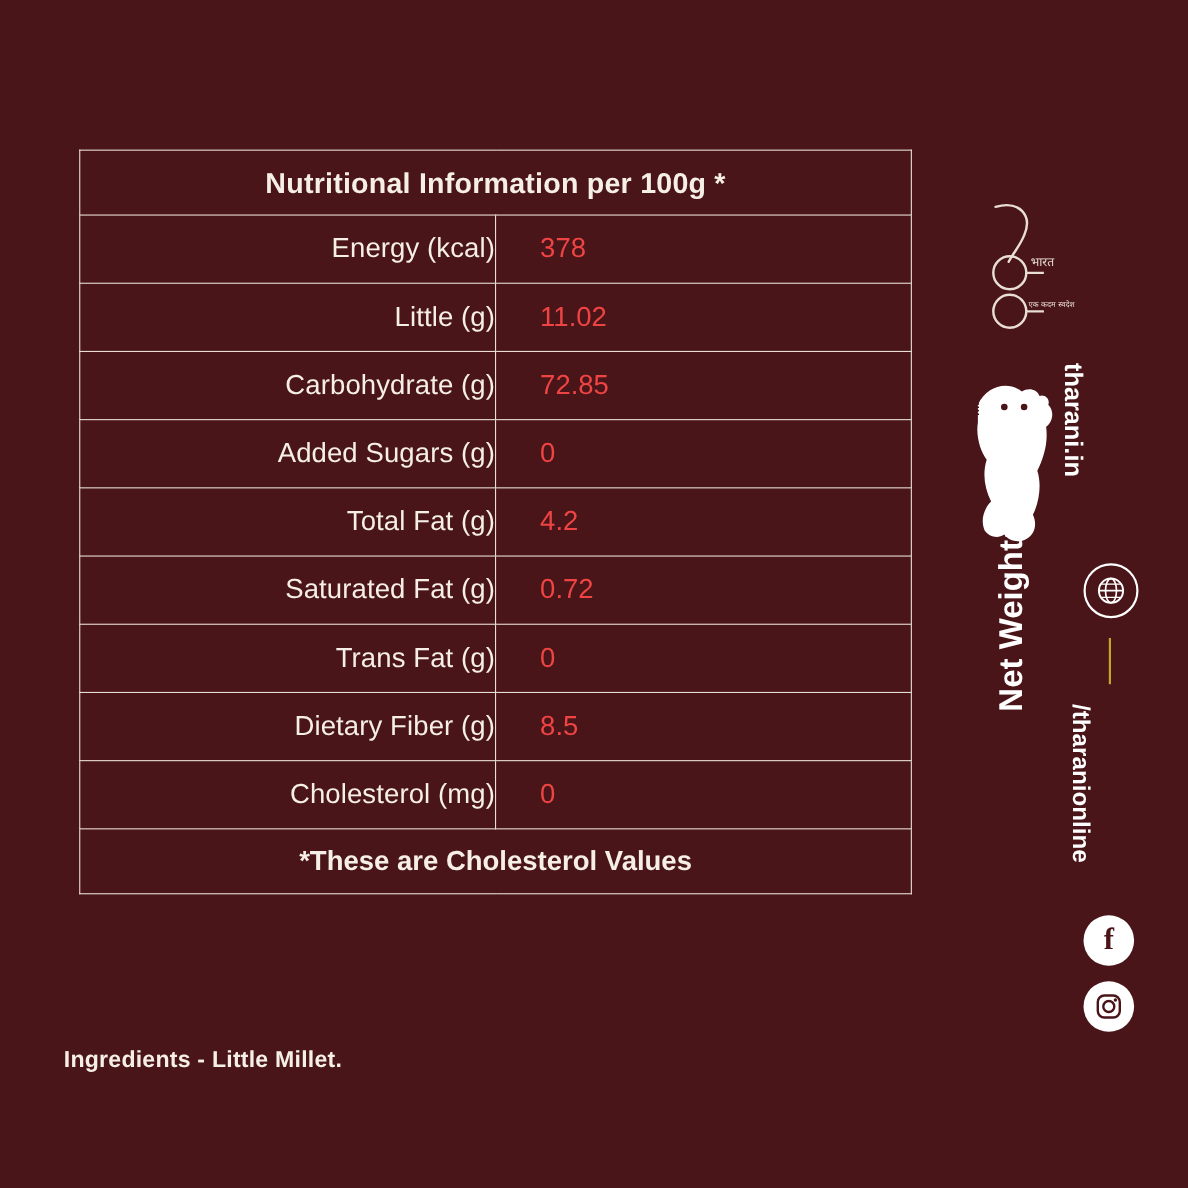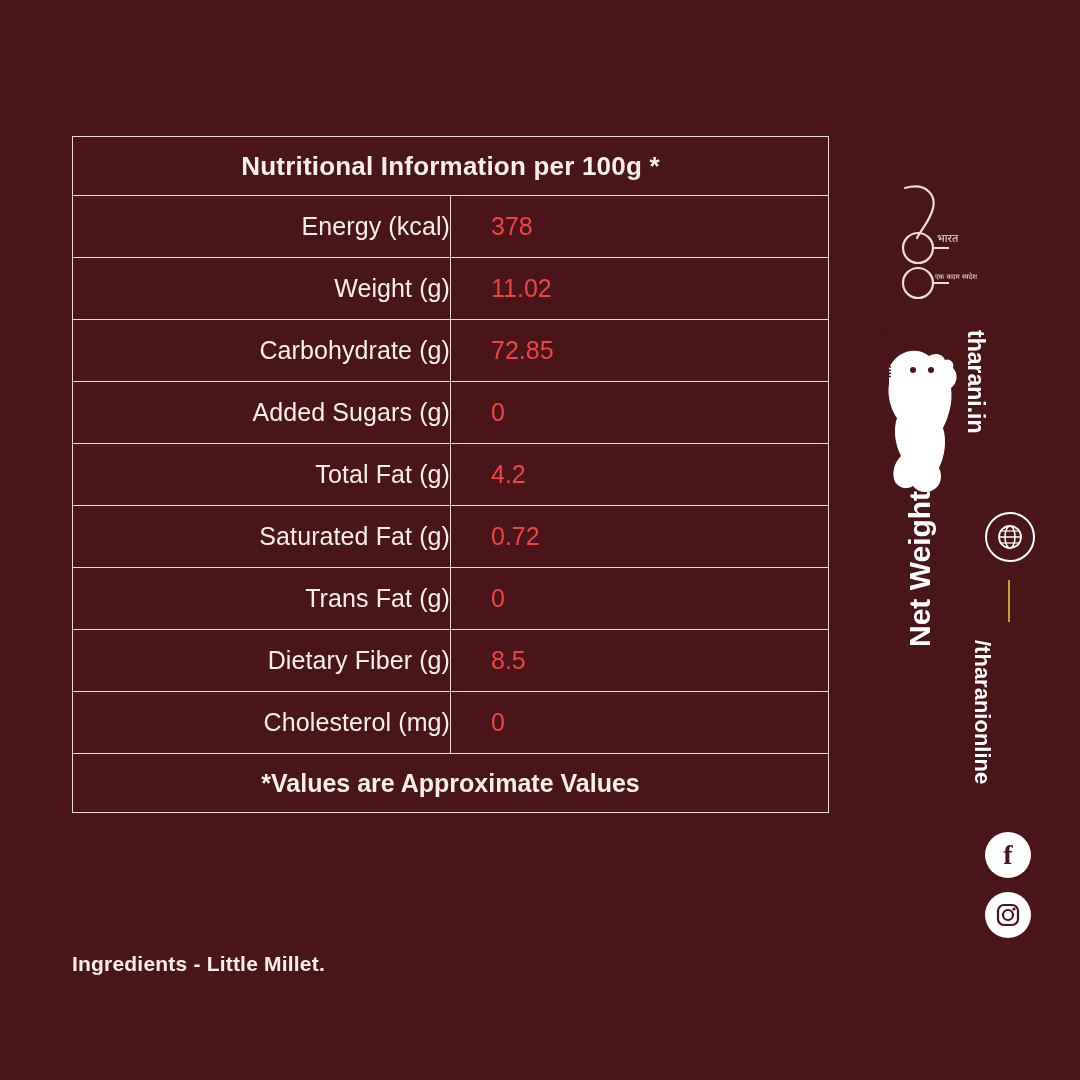--- a/index.html
+++ b/index.html
@@ -73,21 +73,21 @@
   .nut-footer {
     text-align: center;
     font-size: 25px;
     font-weight: bold;
     height: 58px;
     color: #f6efe7;
   }
 
   .ingredients {
     position: absolute;
-    left: 72px;
+    left: 58px;
     top: 952px;
     font-size: 21px;
     font-weight: bold;
     color: #f6efe7;
     letter-spacing: 0.2px;
   }
 
   
   .right-col {
     position: absolute;
@@ -221,21 +221,21 @@
     <table class="nutrition">
       <tbody>
         <tr>
           <td class="nut-title" colspan="2">Nutritional Information per 100g *</td>
         </tr>
         <tr>
           <td class="nut-label">Energy (kcal)</td>
           <td class="nut-value">378</td>
         </tr>
         <tr>
-          <td class="nut-label">Weight (g)</td>
+          <td class="nut-label">Little (g)</td>
           <td class="nut-value">11.02</td>
         </tr>
         <tr>
           <td class="nut-label">Carbohydrate (g)</td>
           <td class="nut-value">72.85</td>
         </tr>
         <tr>
           <td class="nut-label">Added Sugars (g)</td>
           <td class="nut-value">0</td>
         </tr>
@@ -253,21 +253,21 @@
         </tr>
         <tr>
           <td class="nut-label">Dietary Fiber (g)</td>
           <td class="nut-value">8.5</td>
         </tr>
         <tr>
           <td class="nut-label">Cholesterol (mg)</td>
           <td class="nut-value">0</td>
         </tr>
         <tr>
-          <td class="nut-footer" colspan="2">*Values are Approximate Values</td>
+          <td class="nut-footer" colspan="2">*These are Cholesterol Values</td>
         </tr>
       </tbody>
     </table>
   </div>
 
   <div class="ingredients">Ingredients - Little Millet.</div>
 
   <div class="right-col">
 
     <div class="vocal-emblem">

